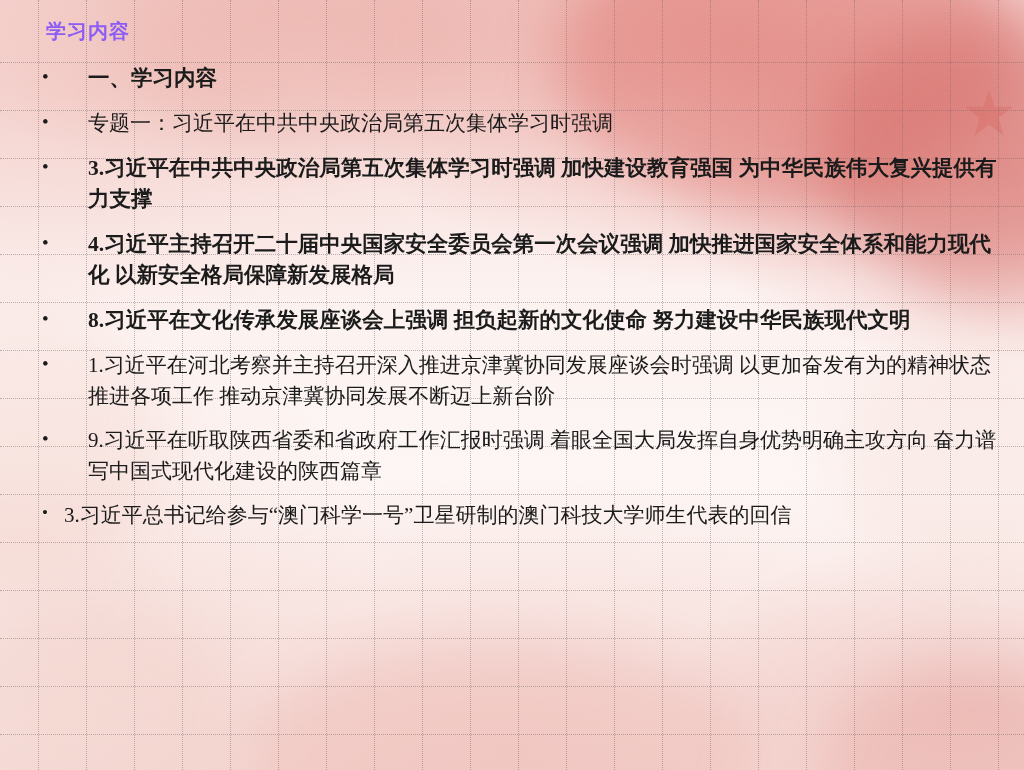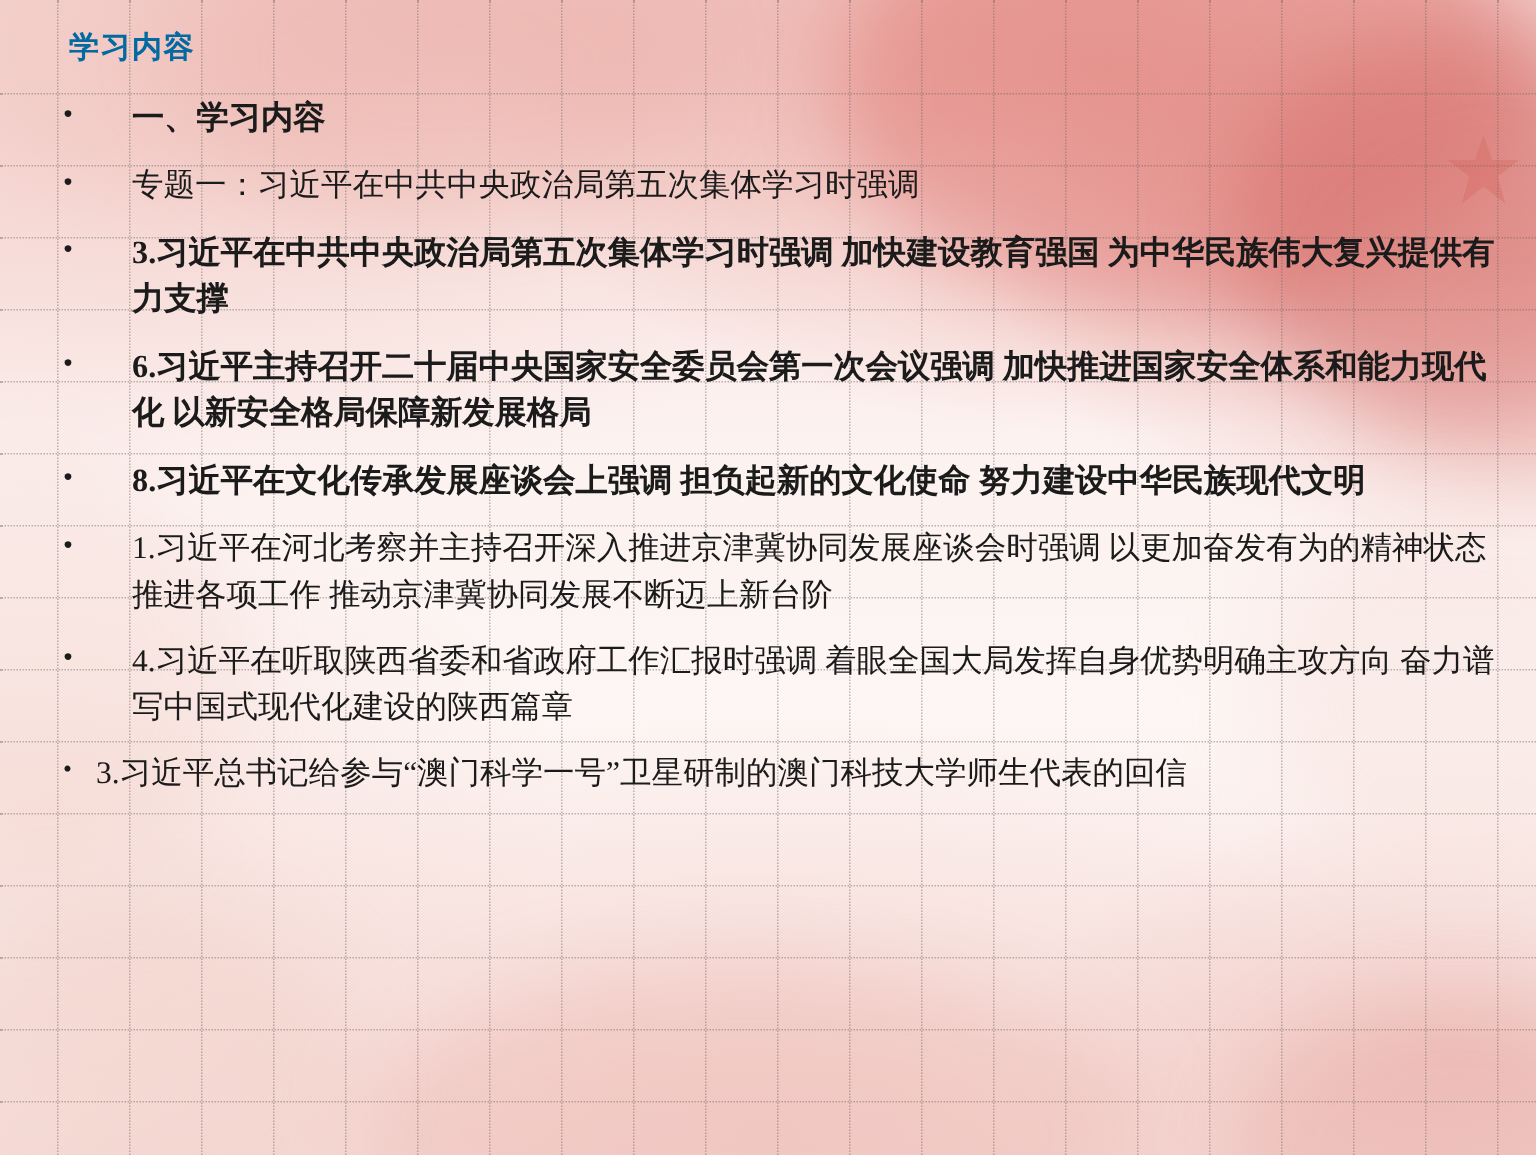--- a/index.html
+++ b/index.html
@@ -88,21 +88,21 @@
   
   .content {
     position: relative;
     z-index: 3;
     padding: 14px 26px 0 42px;
   }
   .title {
     font-family: "DejaVu Sans", "Liberation Sans", sans-serif;
     font-weight: bold;
     font-size: 20px;
-    color: #0369a1;
+    color: #8b5cf6;
     letter-spacing: 1px;
     margin: 4px 0 18px 4px;
   }
 
   ul.bullets {
     list-style: none;
     margin: 0;
     padding: 0;
   }
   li.bullet {
@@ -214,33 +214,33 @@
         <li class="bullet lvl1">
           <span class="marker">•</span>
           <span class="txt">专题一：习近平在中共中央政治局第五次集体学习时强调</span>
         </li>
         <li class="bullet lvl1 bold">
           <span class="marker">•</span>
           <span class="txt">3.习近平在中共中央政治局第五次集体学习时强调 加快建设教育强国 为中华民族伟大复兴提供有力支撑</span>
         </li>
         <li class="bullet lvl1 bold">
           <span class="marker">•</span>
-          <span class="txt">6.习近平主持召开二十届中央国家安全委员会第一次会议强调 加快推进国家安全体系和能力现代化 以新安全格局保障新发展格局</span>
+          <span class="txt">4.习近平主持召开二十届中央国家安全委员会第一次会议强调 加快推进国家安全体系和能力现代化 以新安全格局保障新发展格局</span>
         </li>
         <li class="bullet lvl1 bold">
           <span class="marker">•</span>
           <span class="txt">8.习近平在文化传承发展座谈会上强调 担负起新的文化使命 努力建设中华民族现代文明</span>
         </li>
         <li class="bullet lvl1">
           <span class="marker">•</span>
           <span class="txt">1.习近平在河北考察并主持召开深入推进京津冀协同发展座谈会时强调 以更加奋发有为的精神状态推进各项工作 推动京津冀协同发展不断迈上新台阶</span>
         </li>
         <li class="bullet lvl1">
           <span class="marker">•</span>
-          <span class="txt">4.习近平在听取陕西省委和省政府工作汇报时强调 着眼全国大局发挥自身优势明确主攻方向 奋力谱写中国式现代化建设的陕西篇章</span>
+          <span class="txt">9.习近平在听取陕西省委和省政府工作汇报时强调 着眼全国大局发挥自身优势明确主攻方向 奋力谱写中国式现代化建设的陕西篇章</span>
         </li>
         <li class="bullet lvl0">
           <span class="marker">•</span>
           <span class="txt">3.习近平总书记给参与“澳门科学一号”卫星研制的澳门科技大学师生代表的回信</span>
         </li>
       </ul>
   </div>
 
 </div>
 

